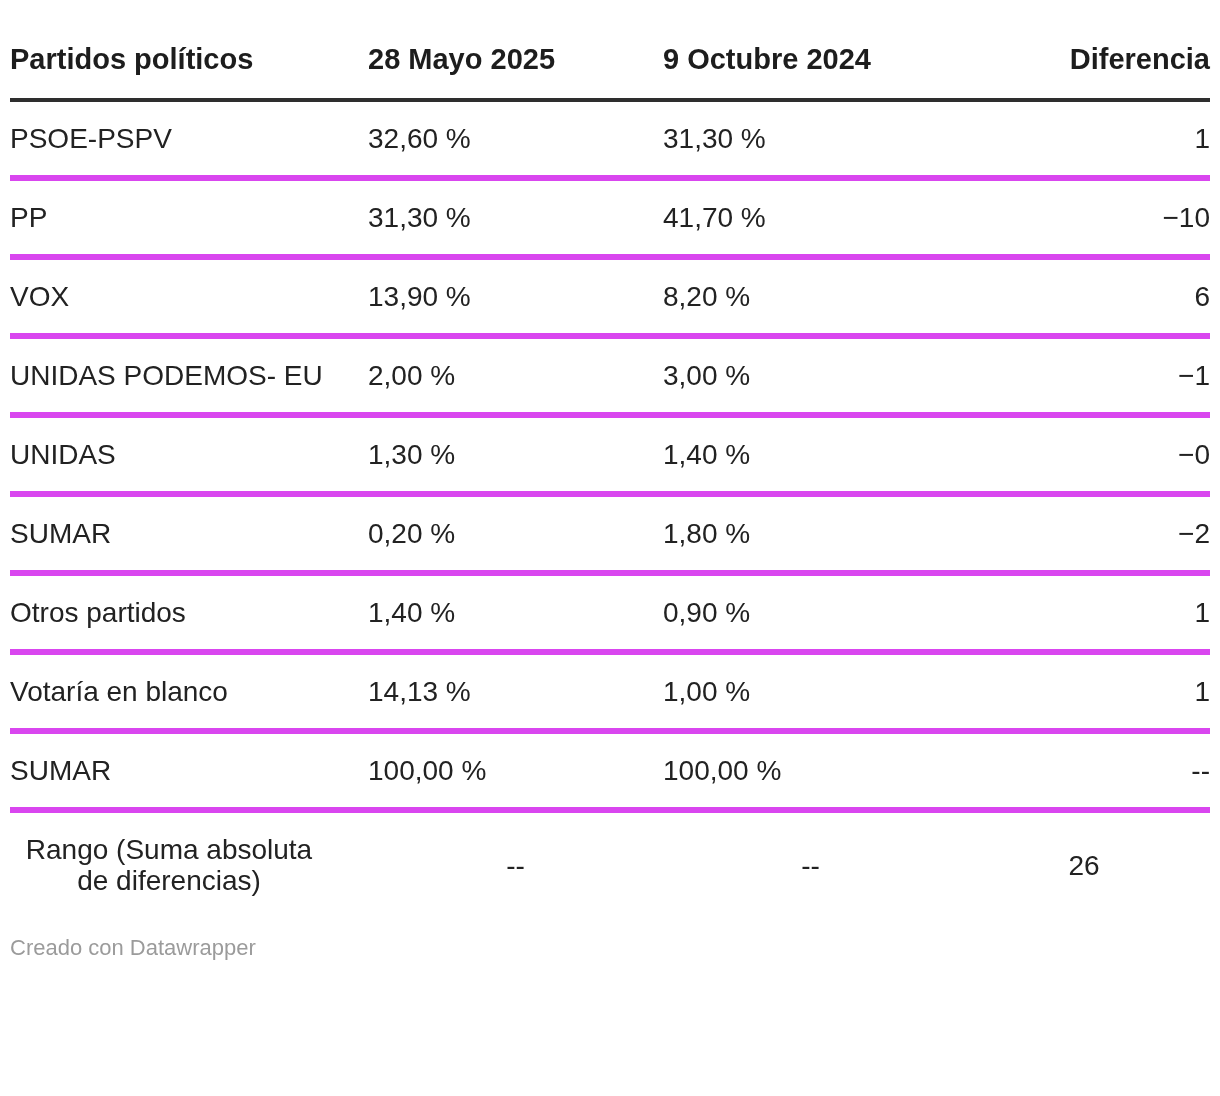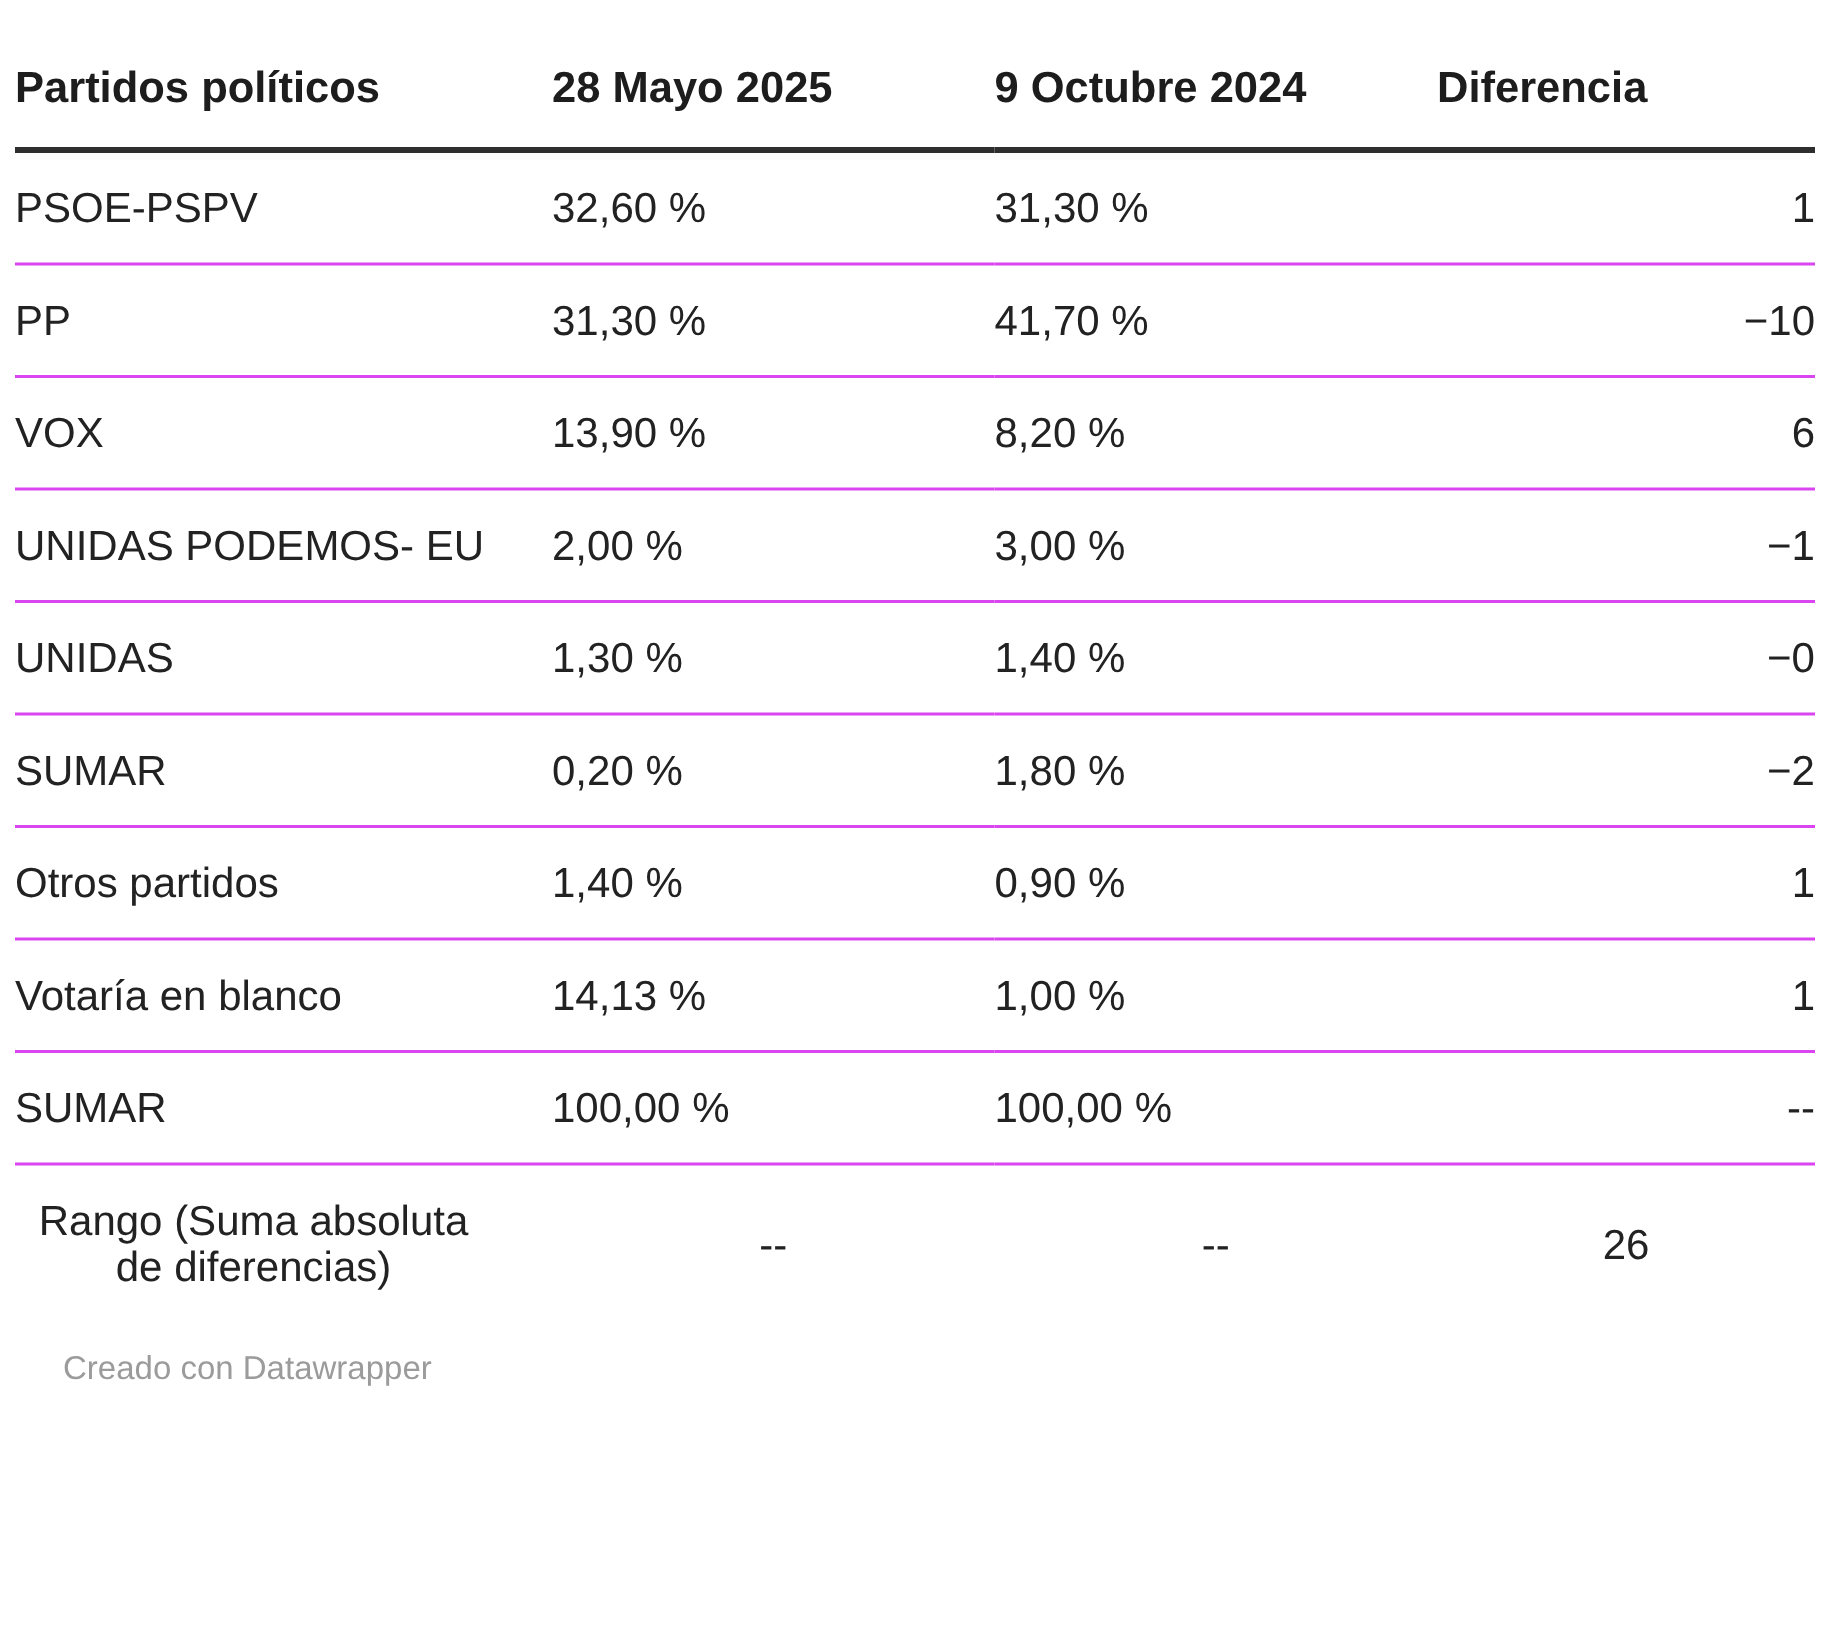--- a/index.html
+++ b/index.html
@@ -31,42 +31,41 @@
   th {
     font-size: 29px;
     font-weight: 700;
     text-align: left;
     color: #1d1d1d;
     padding: 44px 0 24px 0;
     line-height: 30px;
     border-bottom: 4px solid #2e2e2e;
     white-space: nowrap;
   }
-  th.align-right { }
+  th.align-right { text-align: right; }
 
   td {
     font-size: 28px;
     font-weight: 400;
     line-height: 31px;
     color: #222222;
     padding: 21px 0;
-    border-bottom: 2px solid #d946ef;
+    border-bottom: 6px solid #d946ef;
     vertical-align: middle;
     text-align: left;
   }
   td.cell-party { padding-right: 40px; }
   td.align-right { text-align: right; }
   tbody tr:last-child td { border-bottom: none; text-align: center; }
 
   .footer {
     margin-top: 18px;
     font-size: 22px;
     line-height: 26px;
     color: #9b9b9b;
-    margin-left: 32px;
   }
   .footer a.credit-link {
     color: #9b9b9b;
     text-decoration: none;
     cursor: pointer;
   }
 </style>
 </head>
 <body>
 

